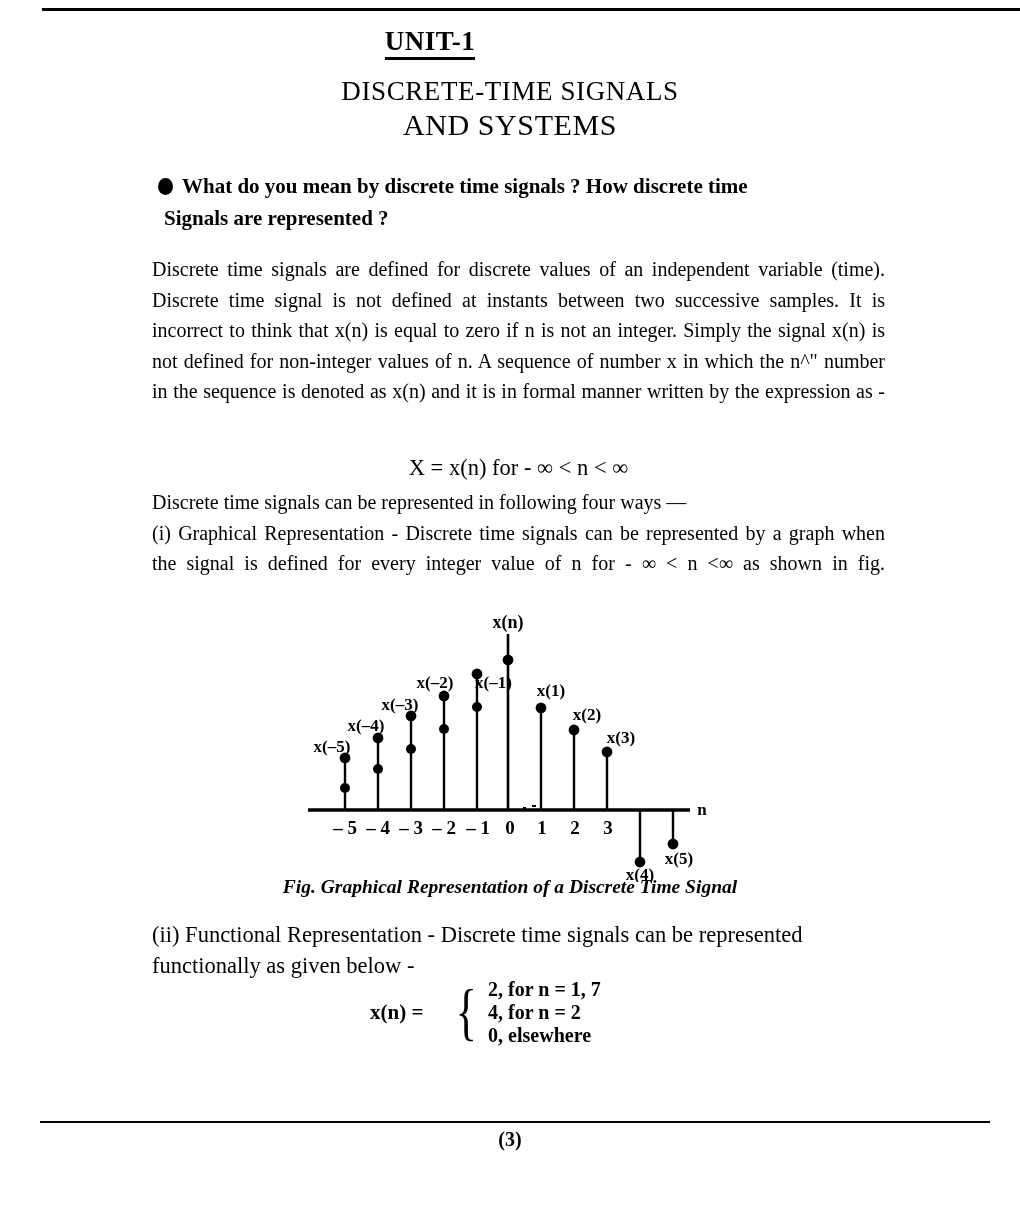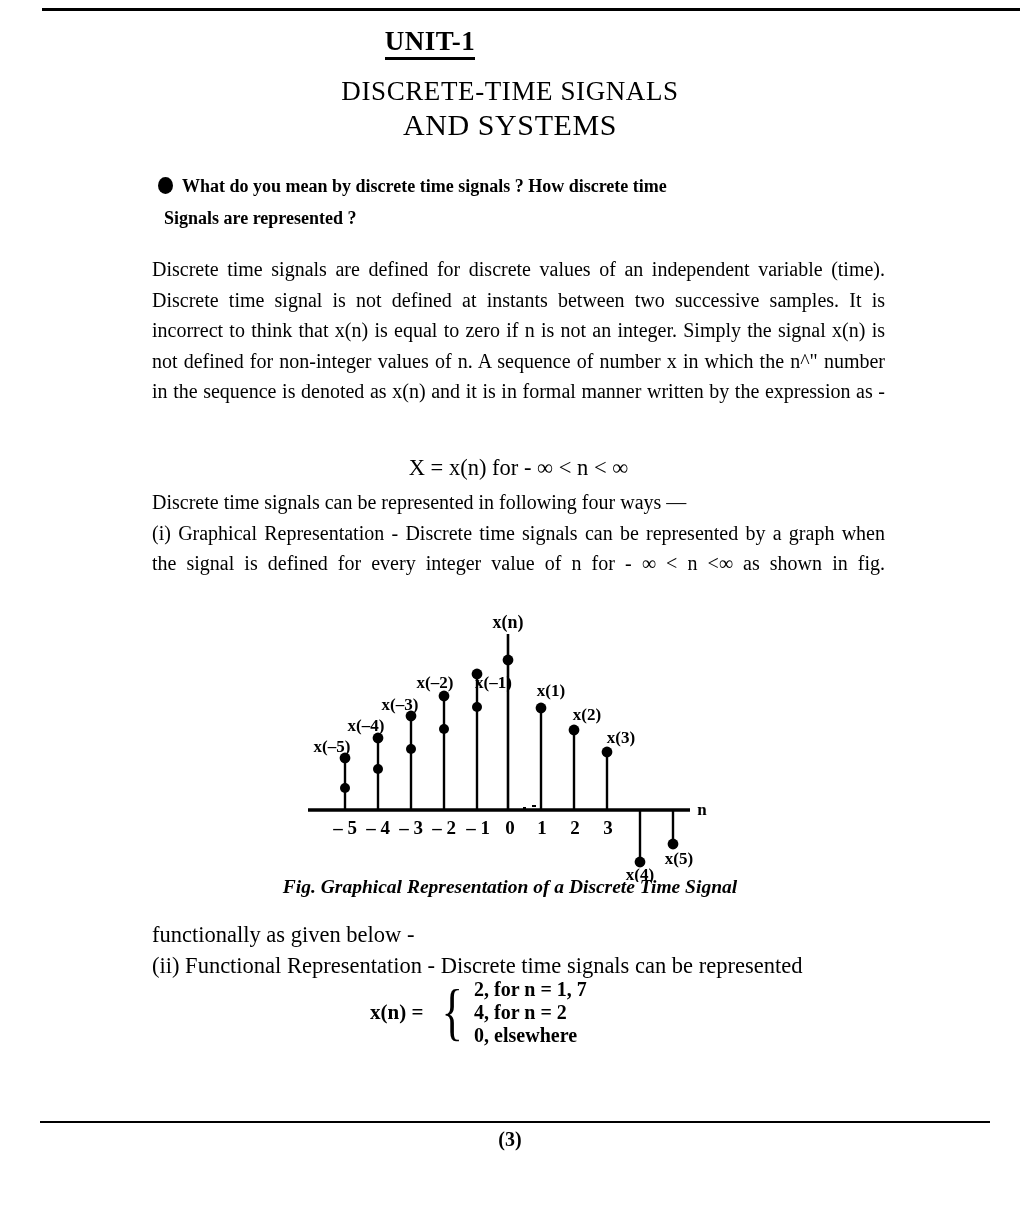--- a/index.html
+++ b/index.html
@@ -75,21 +75,21 @@
     font-weight: normal;
     letter-spacing: 0.6px;
   }
 
   
   .question {
     position: absolute;
     left: 158px;
     top: 170px;
     width: 730px;
-    font-size: 18px;
+    font-size: 21px;
     font-weight: bold;
     line-height: 32px;
   }
   .bullet-dot {
     display: inline-block;
     width: 15px;
     height: 17px;
     border-radius: 50%;
     background: #000;
     vertical-align: -2px;
@@ -160,21 +160,21 @@
   .piecewise {
     position: absolute;
     left: 370px;
     top: 978px;
     display: flex;
     align-items: center;
     font-size: 20px;
     font-weight: bold;
   }
   .pw-lhs {
-    margin-right: 14px;
+    margin-right: 28px;
     font-size: 21px;
     white-space: nowrap;
     font-family: Liberation Serif, serif;
   }
   .pw-brace {
     font-size: 64px;
     font-weight: normal;
     line-height: 0.95;
     margin-right: 6px;
     transform: scaleX(0.7);
@@ -287,22 +287,22 @@
       <text x="240" y="222" text-anchor="middle" font-family="Liberation Serif, serif" font-size="19" font-weight="bold">0</text>
       <text x="272" y="222" text-anchor="middle" font-family="Liberation Serif, serif" font-size="19" font-weight="bold">1</text>
       <text x="305" y="222" text-anchor="middle" font-family="Liberation Serif, serif" font-size="19" font-weight="bold">2</text>
       <text x="338" y="222" text-anchor="middle" font-family="Liberation Serif, serif" font-size="19" font-weight="bold">3</text>
     </svg>
   </div>
 
   <div class="fig-caption">Fig. Graphical Representation of a Discrete Time Signal</div>
 
   <div class="func-block">
+    <p>(ii) Functional Representation - Discrete time signals can be represented</p>
     <p>functionally as given below -</p>
-    <p>(ii) Functional Representation - Discrete time signals can be represented</p>
   </div>
 
   <div class="piecewise">
     <span class="pw-lhs">x(n) =</span>
     <span class="pw-brace">{</span>
     <span class="pw-cases">
       <div>2, for n = 1, 7</div>
       <div>4, for n = 2</div>
       <div>0, elsewhere</div>
     </span>

